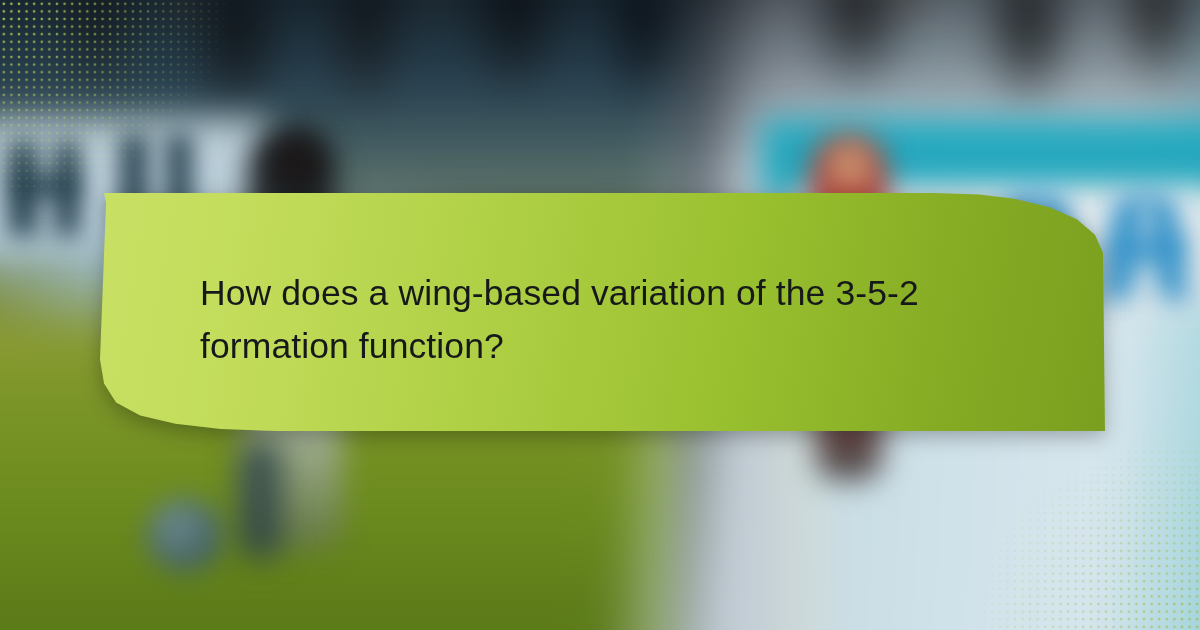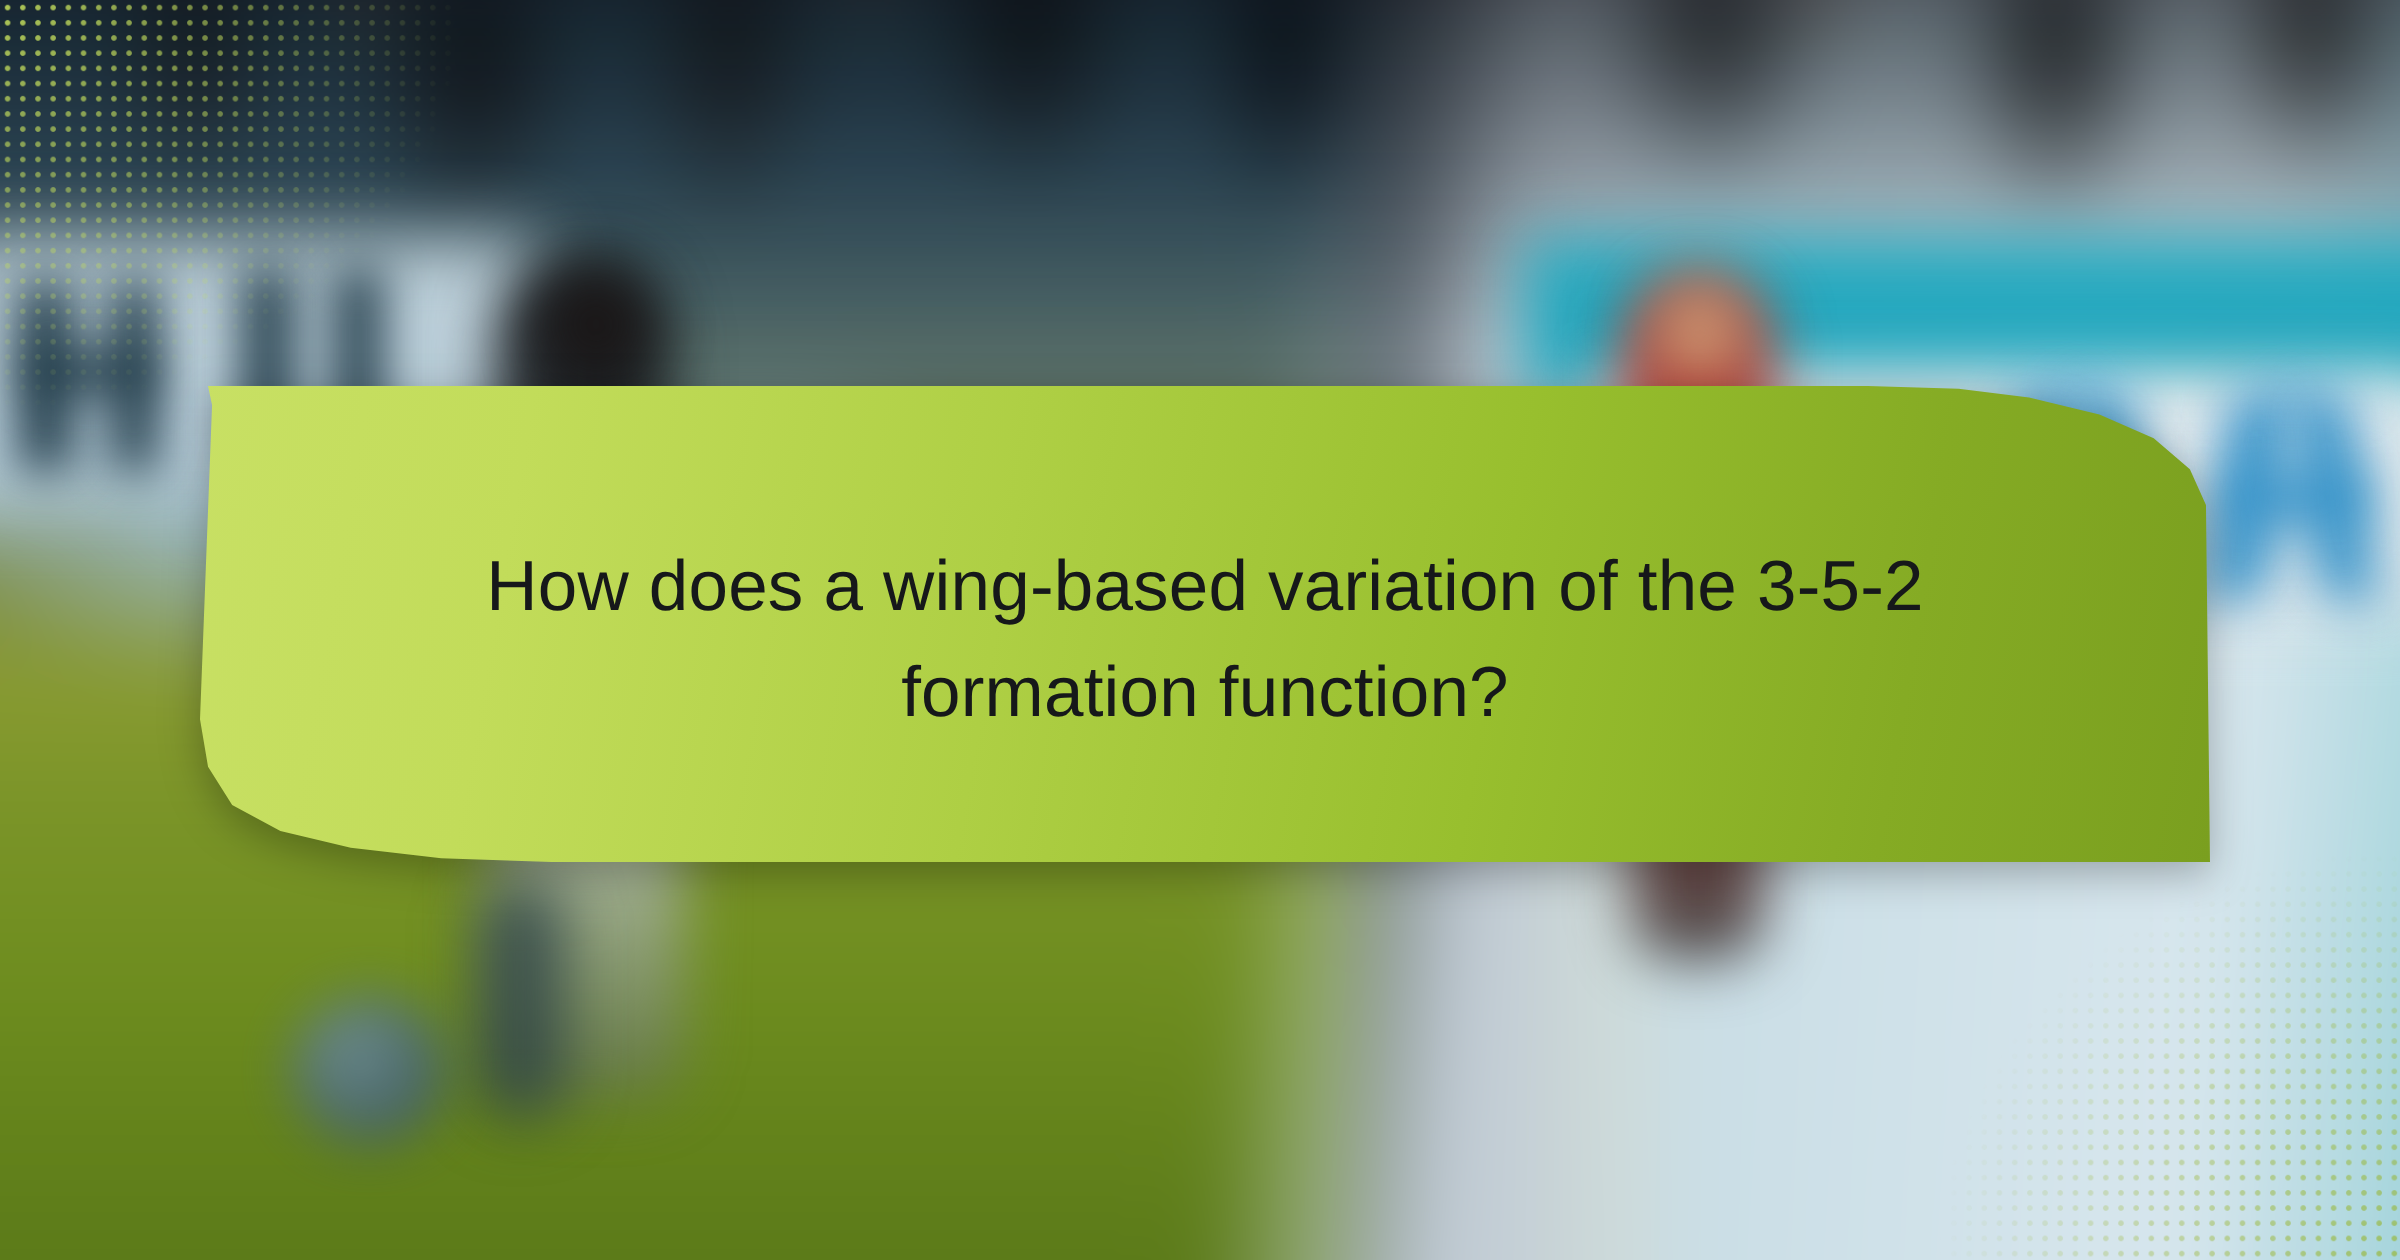--- a/index.html
+++ b/index.html
@@ -242,21 +242,21 @@
       0% 70%,
       0.6% 4%
     );
   }
 
   .card-text {
     position: absolute;
     left: 0; right: 0;
     top: 74px;
     padding: 0 100px;
-    text-align: center;
+    text-align: left;
     font-size: 35.5px;
     line-height: 53px;
     color: #16181a;
     font-weight: 400;
     letter-spacing: .1px;
     white-space: pre-line;
   }
 </style>
 </head>
 <body>

